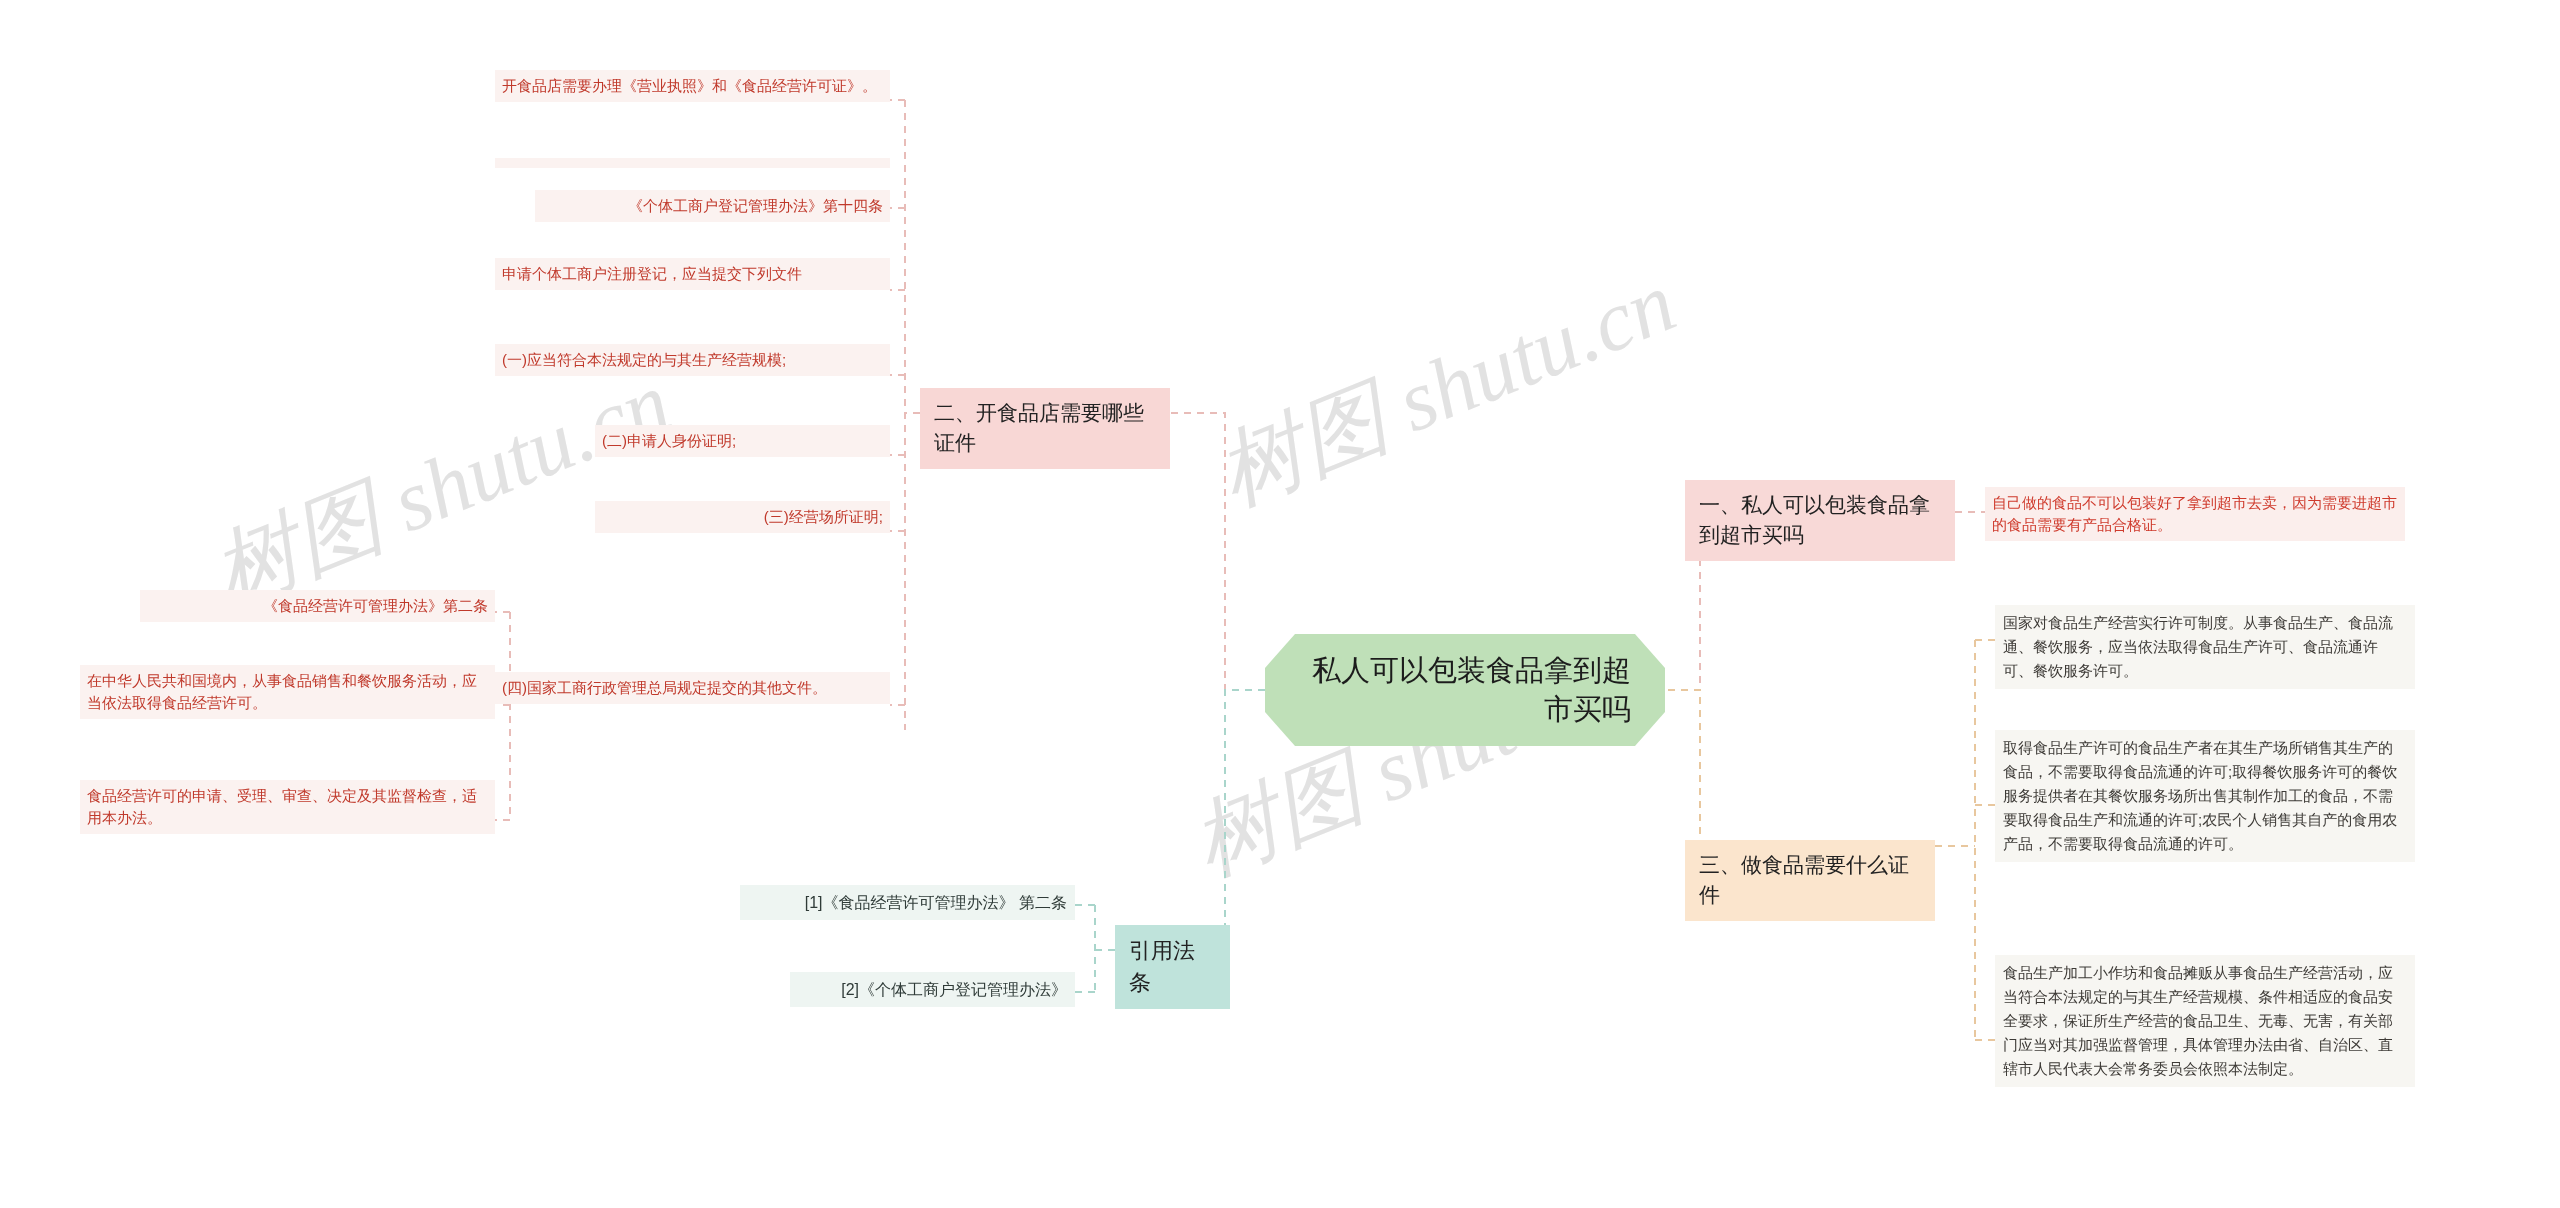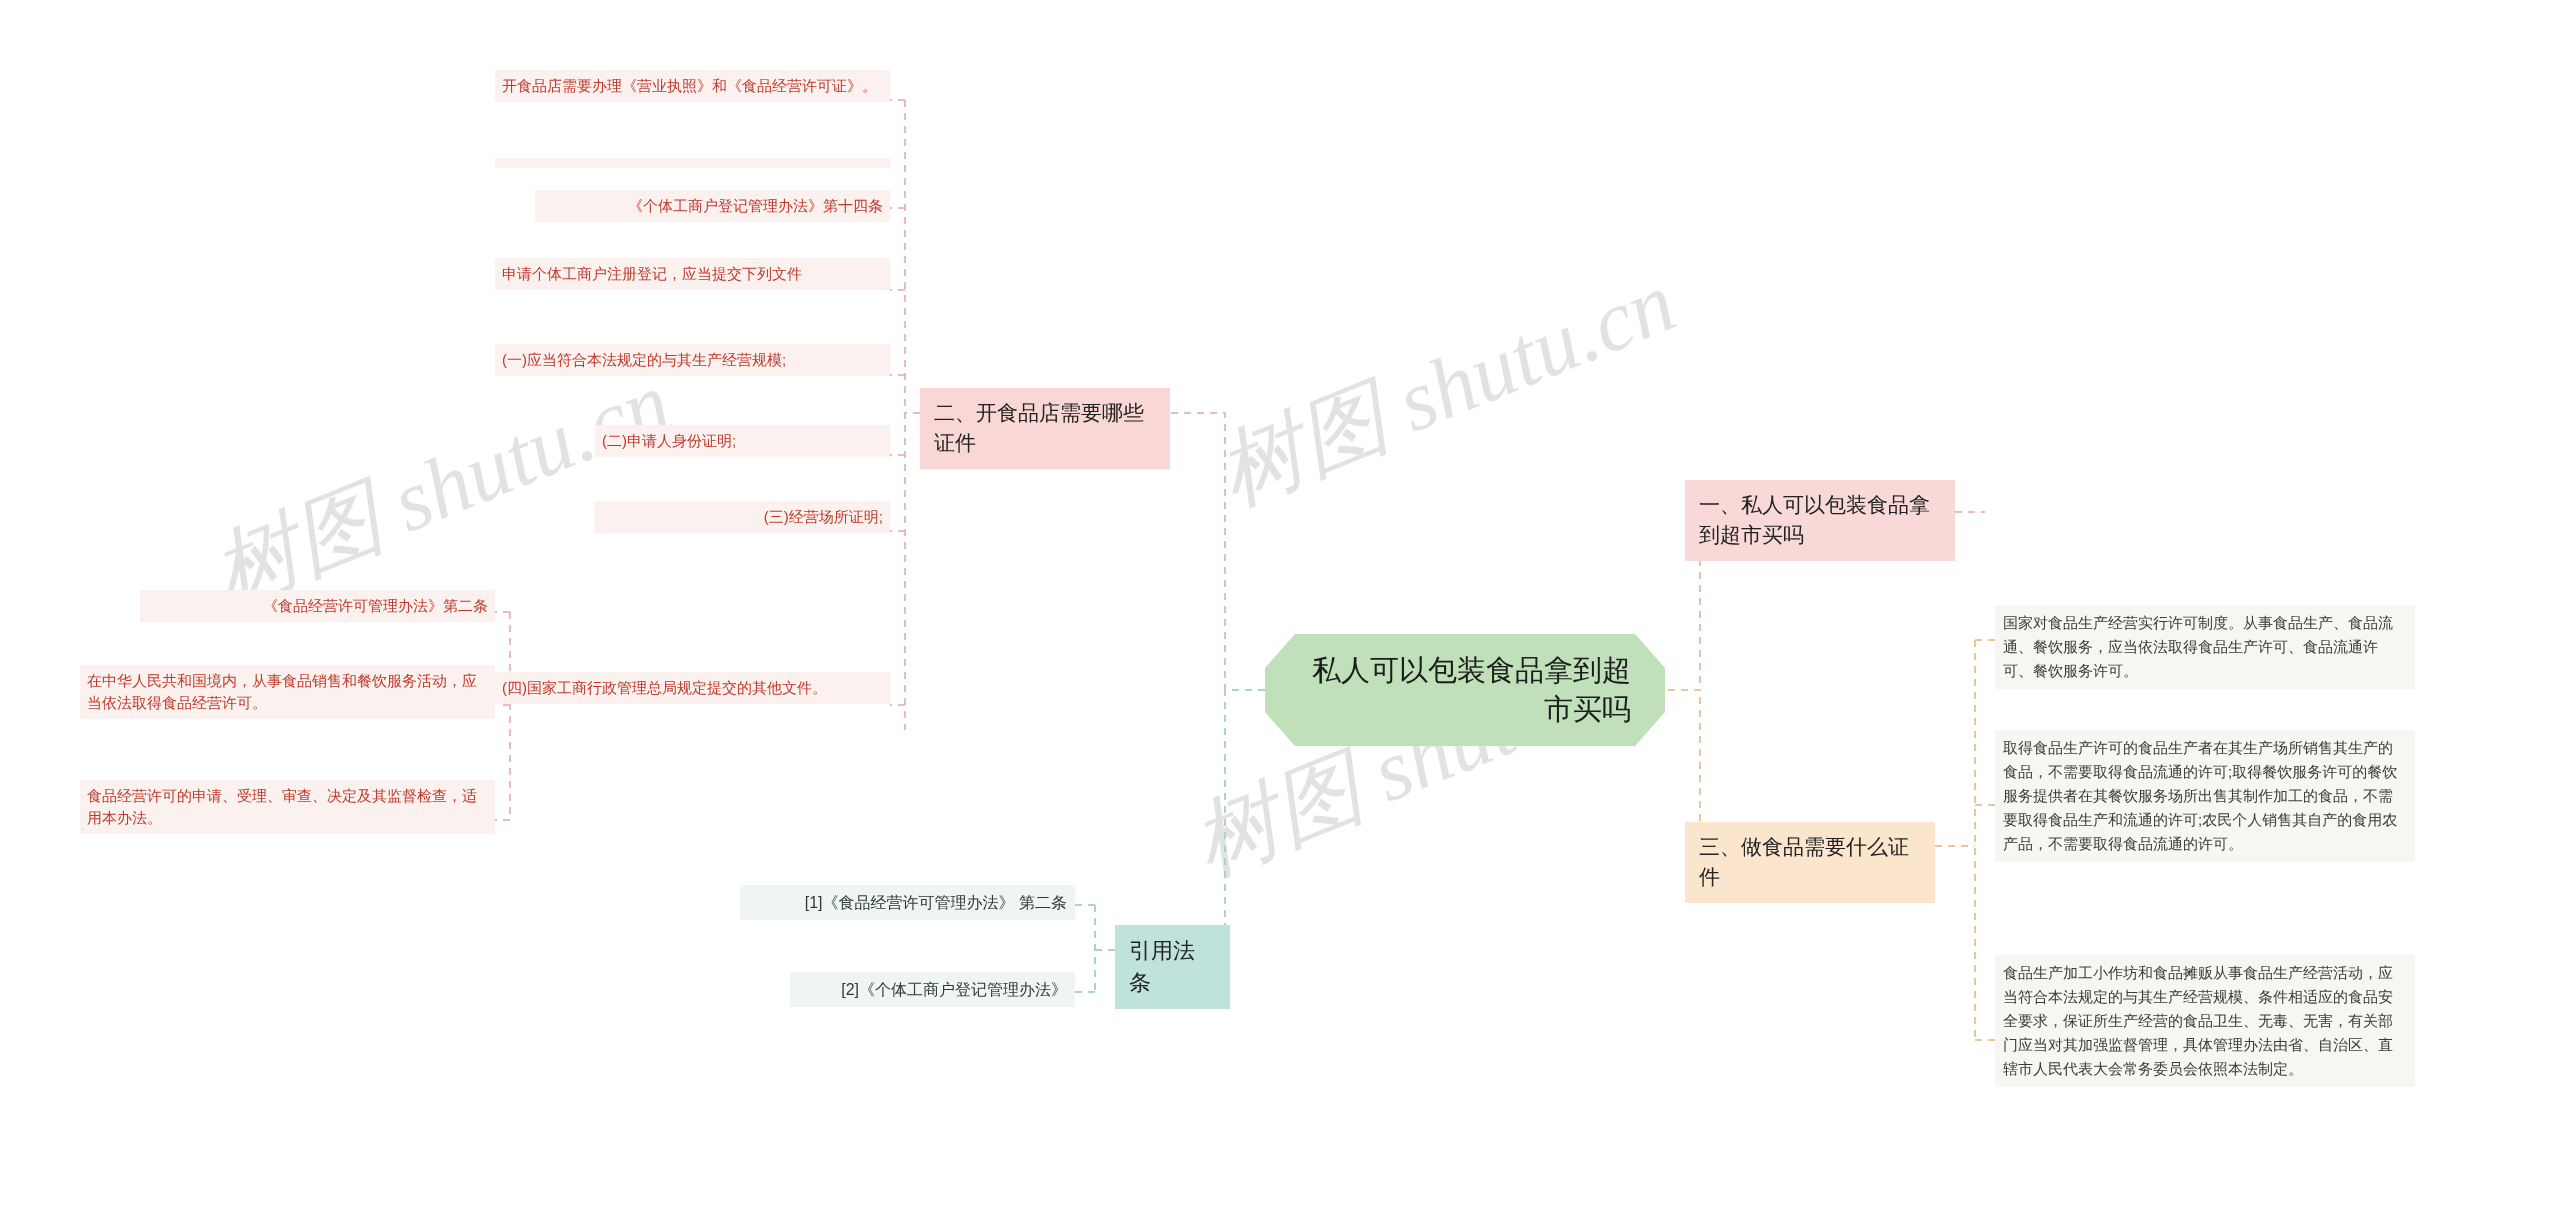--- a/index.html
+++ b/index.html
@@ -69,21 +69,21 @@
   }
 
   
   .branch {
     font-size: 21px;
     padding: 10px 14px;
     color: #222;
   }
   .branch-pink  { background: #f8d7d5; }
   .branch-pink2 { background: #f8d9d7; }
-  .branch-orange{ background: #fbe5cd; }
+  .branch-orange{ background: #fbe5cd; margin-top: 18px; }
   .branch-teal  { background: #bfe3db; font-size: 22px; }
 
   
   #center-node {
     position: absolute;
     z-index: 3;
     width: 400px;
     min-height: 112px;
     background: #bfe0b8;
     display: flex;
@@ -200,20 +200,23 @@
   </div>
 
   <div class="node leaf-red" style="left:80px; top:780px; width:415px;">
     <span>食品经营许可的申请、受理、审查、决定及其监督检查，适用本办法。</span>
   </div>
 
   <div class="node branch branch-pink2" style="left:1685px; top:480px; width:270px;">
     <span>一、私人可以包装食品拿到超市买吗</span>
   </div>
 
+  <div class="node leaf-red strong" style="left:1985px; top:487px; width:420px; background:#fbeeec;">
+    <span>自己做的食品不可以包装好了拿到超市去卖，因为需要进超市的食品需要有产品合格证。</span>
+  </div>
 
   <div class="node branch branch-orange" style="left:1685px; top:822px; width:250px;">
     <span>三、做食品需要什么证件</span>
   </div>
 
   <div class="node leaf-gray" style="left:1995px; top:605px; width:420px;">
     <span>国家对食品生产经营实行许可制度。从事食品生产、食品流通、餐饮服务，应当依法取得食品生产许可、食品流通许可、餐饮服务许可。</span>
   </div>
 
   <div class="node leaf-gray" style="left:1995px; top:730px; width:420px;">

